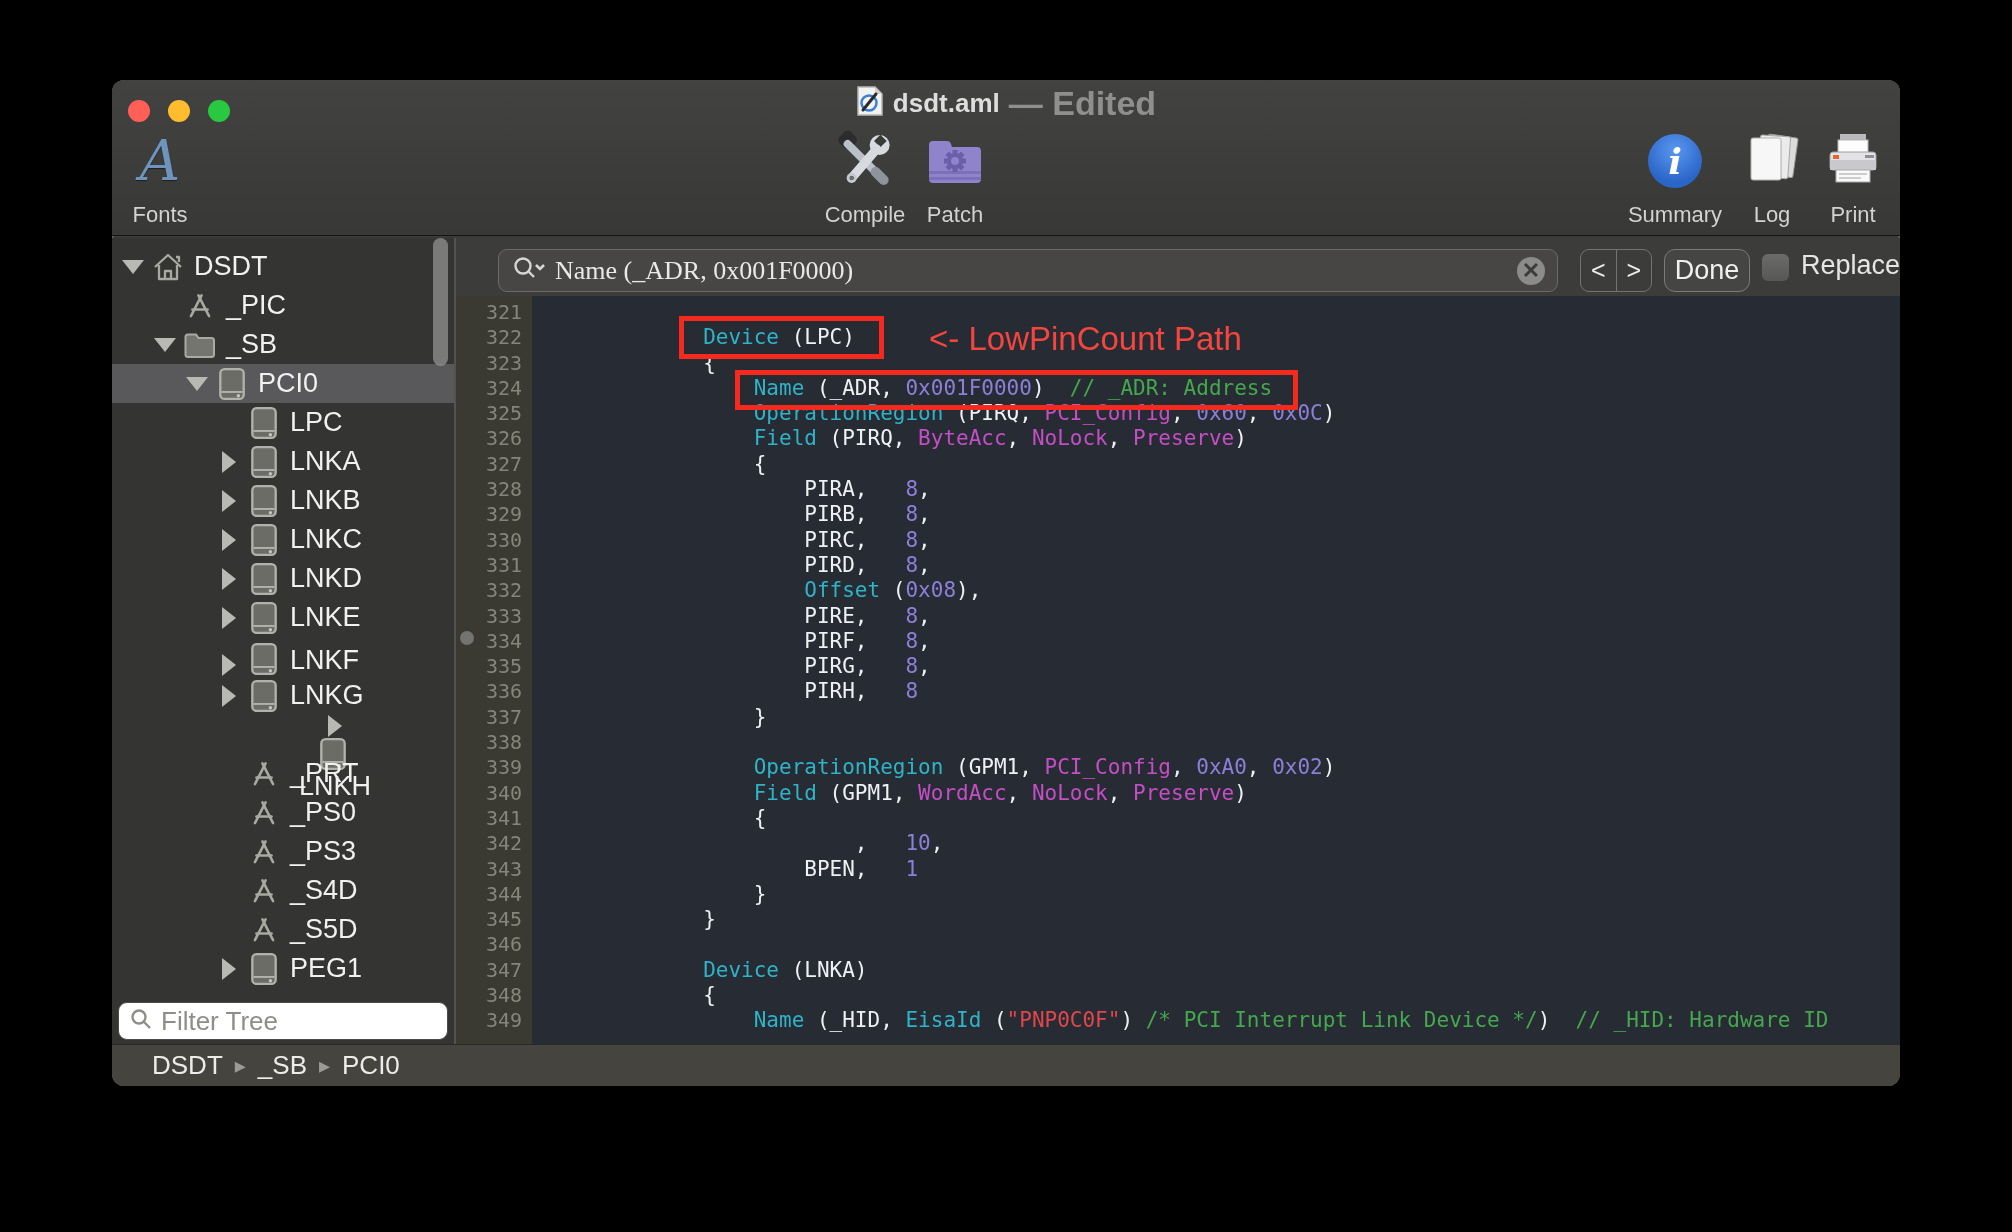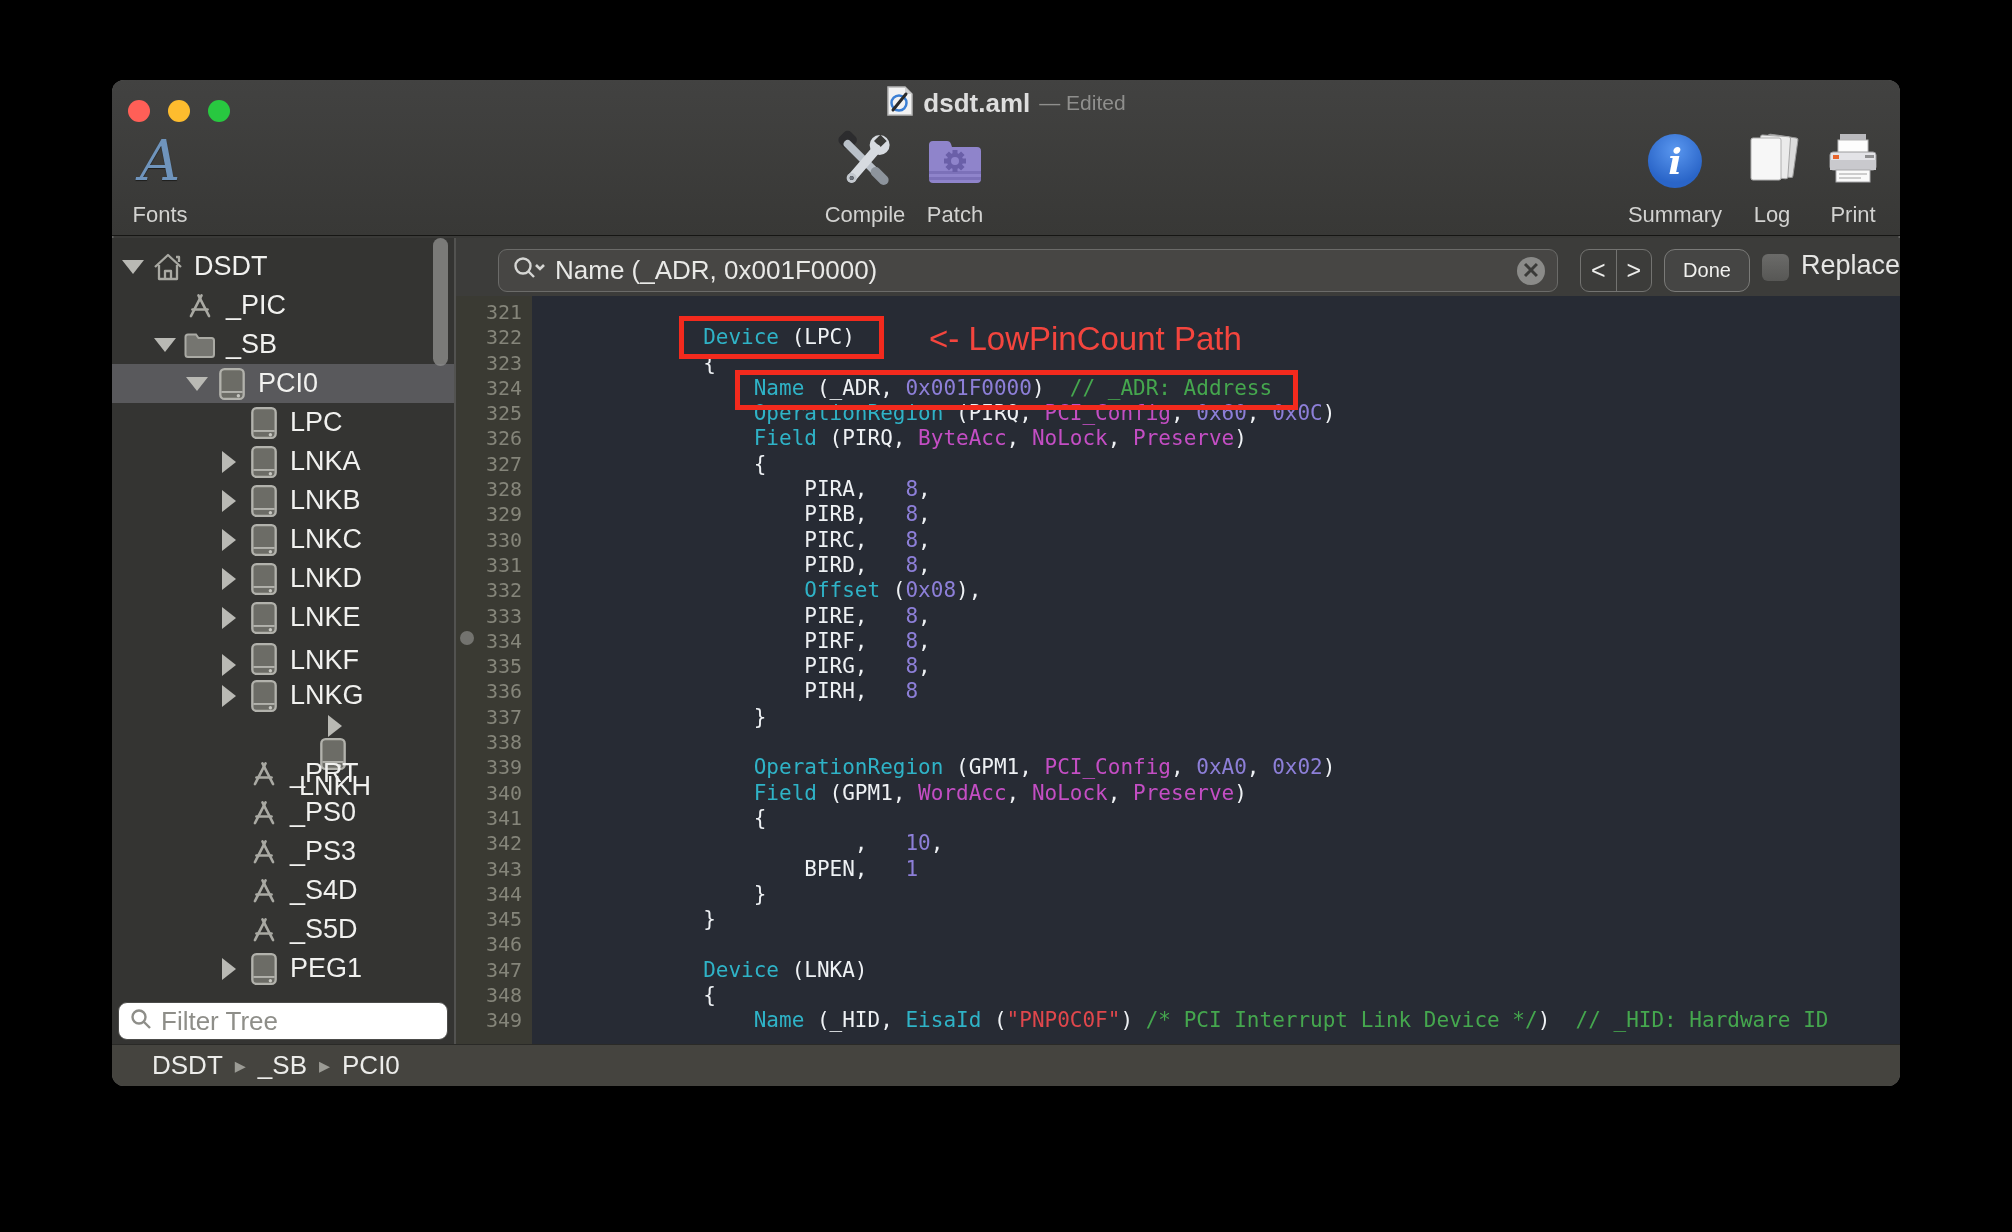--- a/index.html
+++ b/index.html
@@ -8,21 +8,21 @@
   #window{position:absolute;left:112px;top:80px;width:1788px;height:1006px;
     border-radius:12px;overflow:hidden;background:#3a3a38;
     box-shadow:inset 0 0 0 1.5px rgba(150,150,150,.45),0 24px 70px rgba(0,0,0,.85);}
   
   #toolbar{position:relative;height:156px;background:linear-gradient(#424241,#383836);
     border-bottom:1px solid #161614;}
   .light{position:absolute;top:20px;width:22px;height:22px;border-radius:50%;}
   #titlebar{position:absolute;left:0;right:0;top:8px;height:30px;display:flex;
     align-items:center;justify-content:center;gap:9px;}
   #title-text{font-size:26px;font-weight:600;color:#dedede;}
-  #title-status{font-size:21px;font-weight:400;color:#8f8f8d;}
+  #title-status{font-size:34px;font-weight:700;color:#8f8f8d;}
   .tb-item{position:absolute;top:42px;display:flex;flex-direction:column;align-items:center;
     transform:translateX(-50%);cursor:default;}
   .tb-icon{height:78px;display:flex;align-items:center;justify-content:center;}
   .tb-label{font-size:22px;color:#d2d2d0;margin-top:2px;}
   #fonts-a{font-family:"DejaVu Serif",serif;font-style:italic;font-size:56px;color:#6f94bc;
     text-shadow:0 1px 1px rgba(0,0,0,.5);line-height:1;}
   #summary-circle{width:54px;height:54px;border-radius:50%;
     background:radial-gradient(circle at 50% 30%,#5a97ef,#2a65c8 70%);
     display:flex;align-items:center;justify-content:center;}
   #summary-circle span{font-family:"DejaVu Serif",serif;font-style:italic;font-weight:bold;
@@ -46,30 +46,30 @@
   #sidebar-scrollthumb{position:absolute;right:6px;top:0;width:15px;height:128px;
     border-radius:8px;background:#929290;opacity:.75;}
   #filter-box{position:absolute;left:6px;right:6px;bottom:4px;height:38px;border-radius:9px;
     background:#ffffff;border:1px solid #4c4c4a;display:flex;align-items:center;padding:0 10px;gap:8px;}
   #filter-placeholder{color:#8e8e89;font-size:26px;}
   
   #editor{position:relative;flex:1;display:flex;flex-direction:column;background:#3c3c3a;}
   #findbar{height:58px;flex:none;position:relative;}
   #find-field{position:absolute;left:42px;top:11px;width:1060px;height:43px;border-radius:9px;
     background:#474644;border:1.5px solid #6b6b69;display:flex;align-items:center;padding:0 12px;}
-  #find-text{color:#e9e9e7;font-size:26px;margin-left:10px;flex:1;white-space:nowrap;overflow:hidden;}
+  #find-text{color:#e9e9e7;font-size:26px;margin-left:10px;flex:1;white-space:nowrap;overflow:hidden;font-family:Liberation Serif, serif;}
   #find-clear{width:28px;height:28px;border-radius:50%;background:#8b8b89;color:#3b3b39;
     display:flex;align-items:center;justify-content:center;font-size:22px;font-weight:bold;flex:none;}
   #seg{position:absolute;left:1124px;top:11px;width:72px;height:43px;border:1.5px solid #73737*;
     border:1.5px solid #737371;border-radius:9px;display:flex;}
   .seg-btn{flex:1;display:flex;align-items:center;justify-content:center;color:#ececea;font-size:25px;}
   .seg-btn:first-child{border-right:1.5px solid #737371;}
   #done-btn{position:absolute;left:1208px;top:11px;width:86px;height:43px;border:1.5px solid #7a7a78;
     border-radius:11px;display:flex;align-items:center;justify-content:center;
-    color:#f0f0ee;font-size:20px;background:rgba(255,255,255,.05);}
+    color:#f0f0ee;font-size:27px;background:rgba(255,255,255,.05);}
   #replace-check{position:absolute;left:1306px;top:16px;width:27px;height:27px;border-radius:6px;
     background:linear-gradient(#6b6b69,#57575*);background:linear-gradient(#6b6b69,#575755);}
   #replace-label{position:absolute;left:1345px;top:12px;font-size:27px;color:#e6e6e4;}
   
   #code-wrap{position:relative;flex:1;display:flex;overflow:hidden;}
   #gutter{width:76px;flex:none;background:#3a3a33;color:#85857a;text-align:right;
     padding:4px 10px 0 0;font-family:"DejaVu Sans Mono",monospace;font-size:20px;}
   #gutter div{height:25.3px;line-height:25.3px;}
   #code{flex:1;background:#272b34;padding:4px 0 0 70px;overflow:hidden;
     font-family:"DejaVu Sans Mono",monospace;font-size:21px;cursor:text;}

